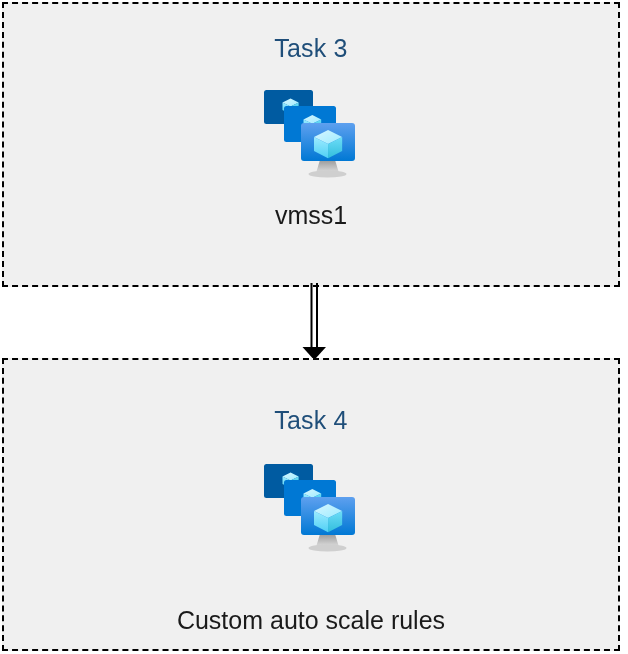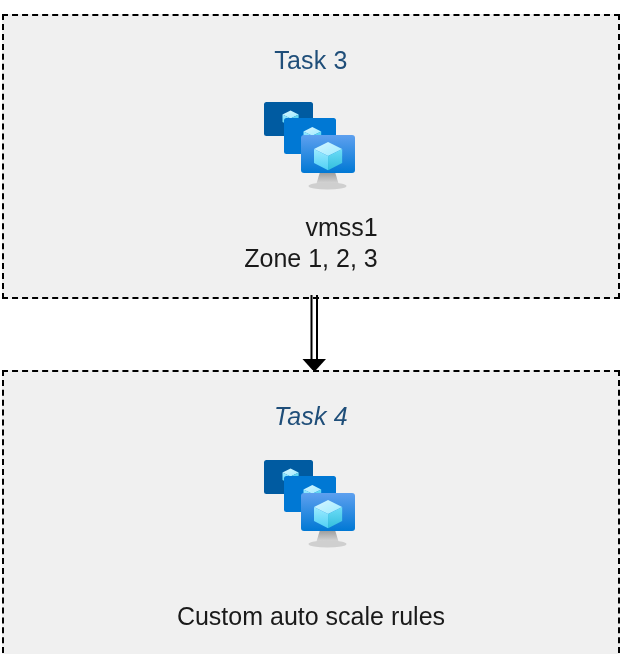--- a/index.html
+++ b/index.html
@@ -11,21 +11,21 @@
     width: 628px;
     height: 654px;
     position: relative;
     font-family: "Liberation Sans", sans-serif;
     overflow: hidden;
   }
 
   .diagram {
     position: absolute;
     left: 0;
-    top: 12px;
+    top: 0;
     width: 628px;
     height: 600px;
   }
 
   
   .task-box {
     position: absolute;
     box-sizing: border-box;
     background: #f0f0f0;
     border: 2px dashed #000000;
@@ -48,34 +48,34 @@
 
   .task-title {
     color: #1f4e79;
     font-size: 25px;
     line-height: 1;
     font-weight: 400;
     letter-spacing: 0.2px;
     white-space: nowrap;
   }
   #task-box-3 .task-title { margin-top: 32px; }
-  #task-box-4 .task-title { margin-top: 32px; font-style: italic; }
+  #task-box-4 .task-title { margin-top: 48px; }
 
   
   .vmss-icon {
     display: block;
   }
   #task-box-3 .vmss-icon { margin-top: 21px; }
   #task-box-4 .vmss-icon { margin-top: 23px; }
 
   .caption {
     color: #1a1a1a;
     font-size: 25px;
     line-height: 31px;
-    text-align: right;
+    text-align: left;
     white-space: nowrap;
     font-weight: 400;
   }
   #task-box-3 .caption-block { margin-top: 18px; }
   #task-box-4 .caption-block { margin-top: 49px; }
 
   
   .connector {
     position: absolute;
     left: 292px;
@@ -145,21 +145,20 @@
         <g transform="translate(58,48) scale(0.88)">
           <polygon points="16,0 32,8 16,16 0,8" fill="url(#cubeTop3)"></polygon>
           <polygon points="0,8 16,16 16,32 0,24" fill="url(#cubeLeft3)"></polygon>
           <polygon points="32,8 32,24 16,32 16,16" fill="url(#cubeRight3)"></polygon>
         </g>
       </g>
     </svg>
 
     <div class="caption-block">
       <div class="caption">vmss1</div>
-      <div class="caption">Zone 1, 2, 3</div>
     </div>
   </div>
 
   <svg class="connector" viewBox="0 0 44 78">
     <line x1="19.5" y1="0" x2="19.5" y2="65" stroke="#000000" stroke-width="2"></line>
     <line x1="25" y1="0" x2="25" y2="65" stroke="#000000" stroke-width="2"></line>
     <polygon points="10.5,64 34,64 22.2,77" fill="#000000"></polygon>
   </svg>
 
   <div class="task-box" id="task-box-4">

